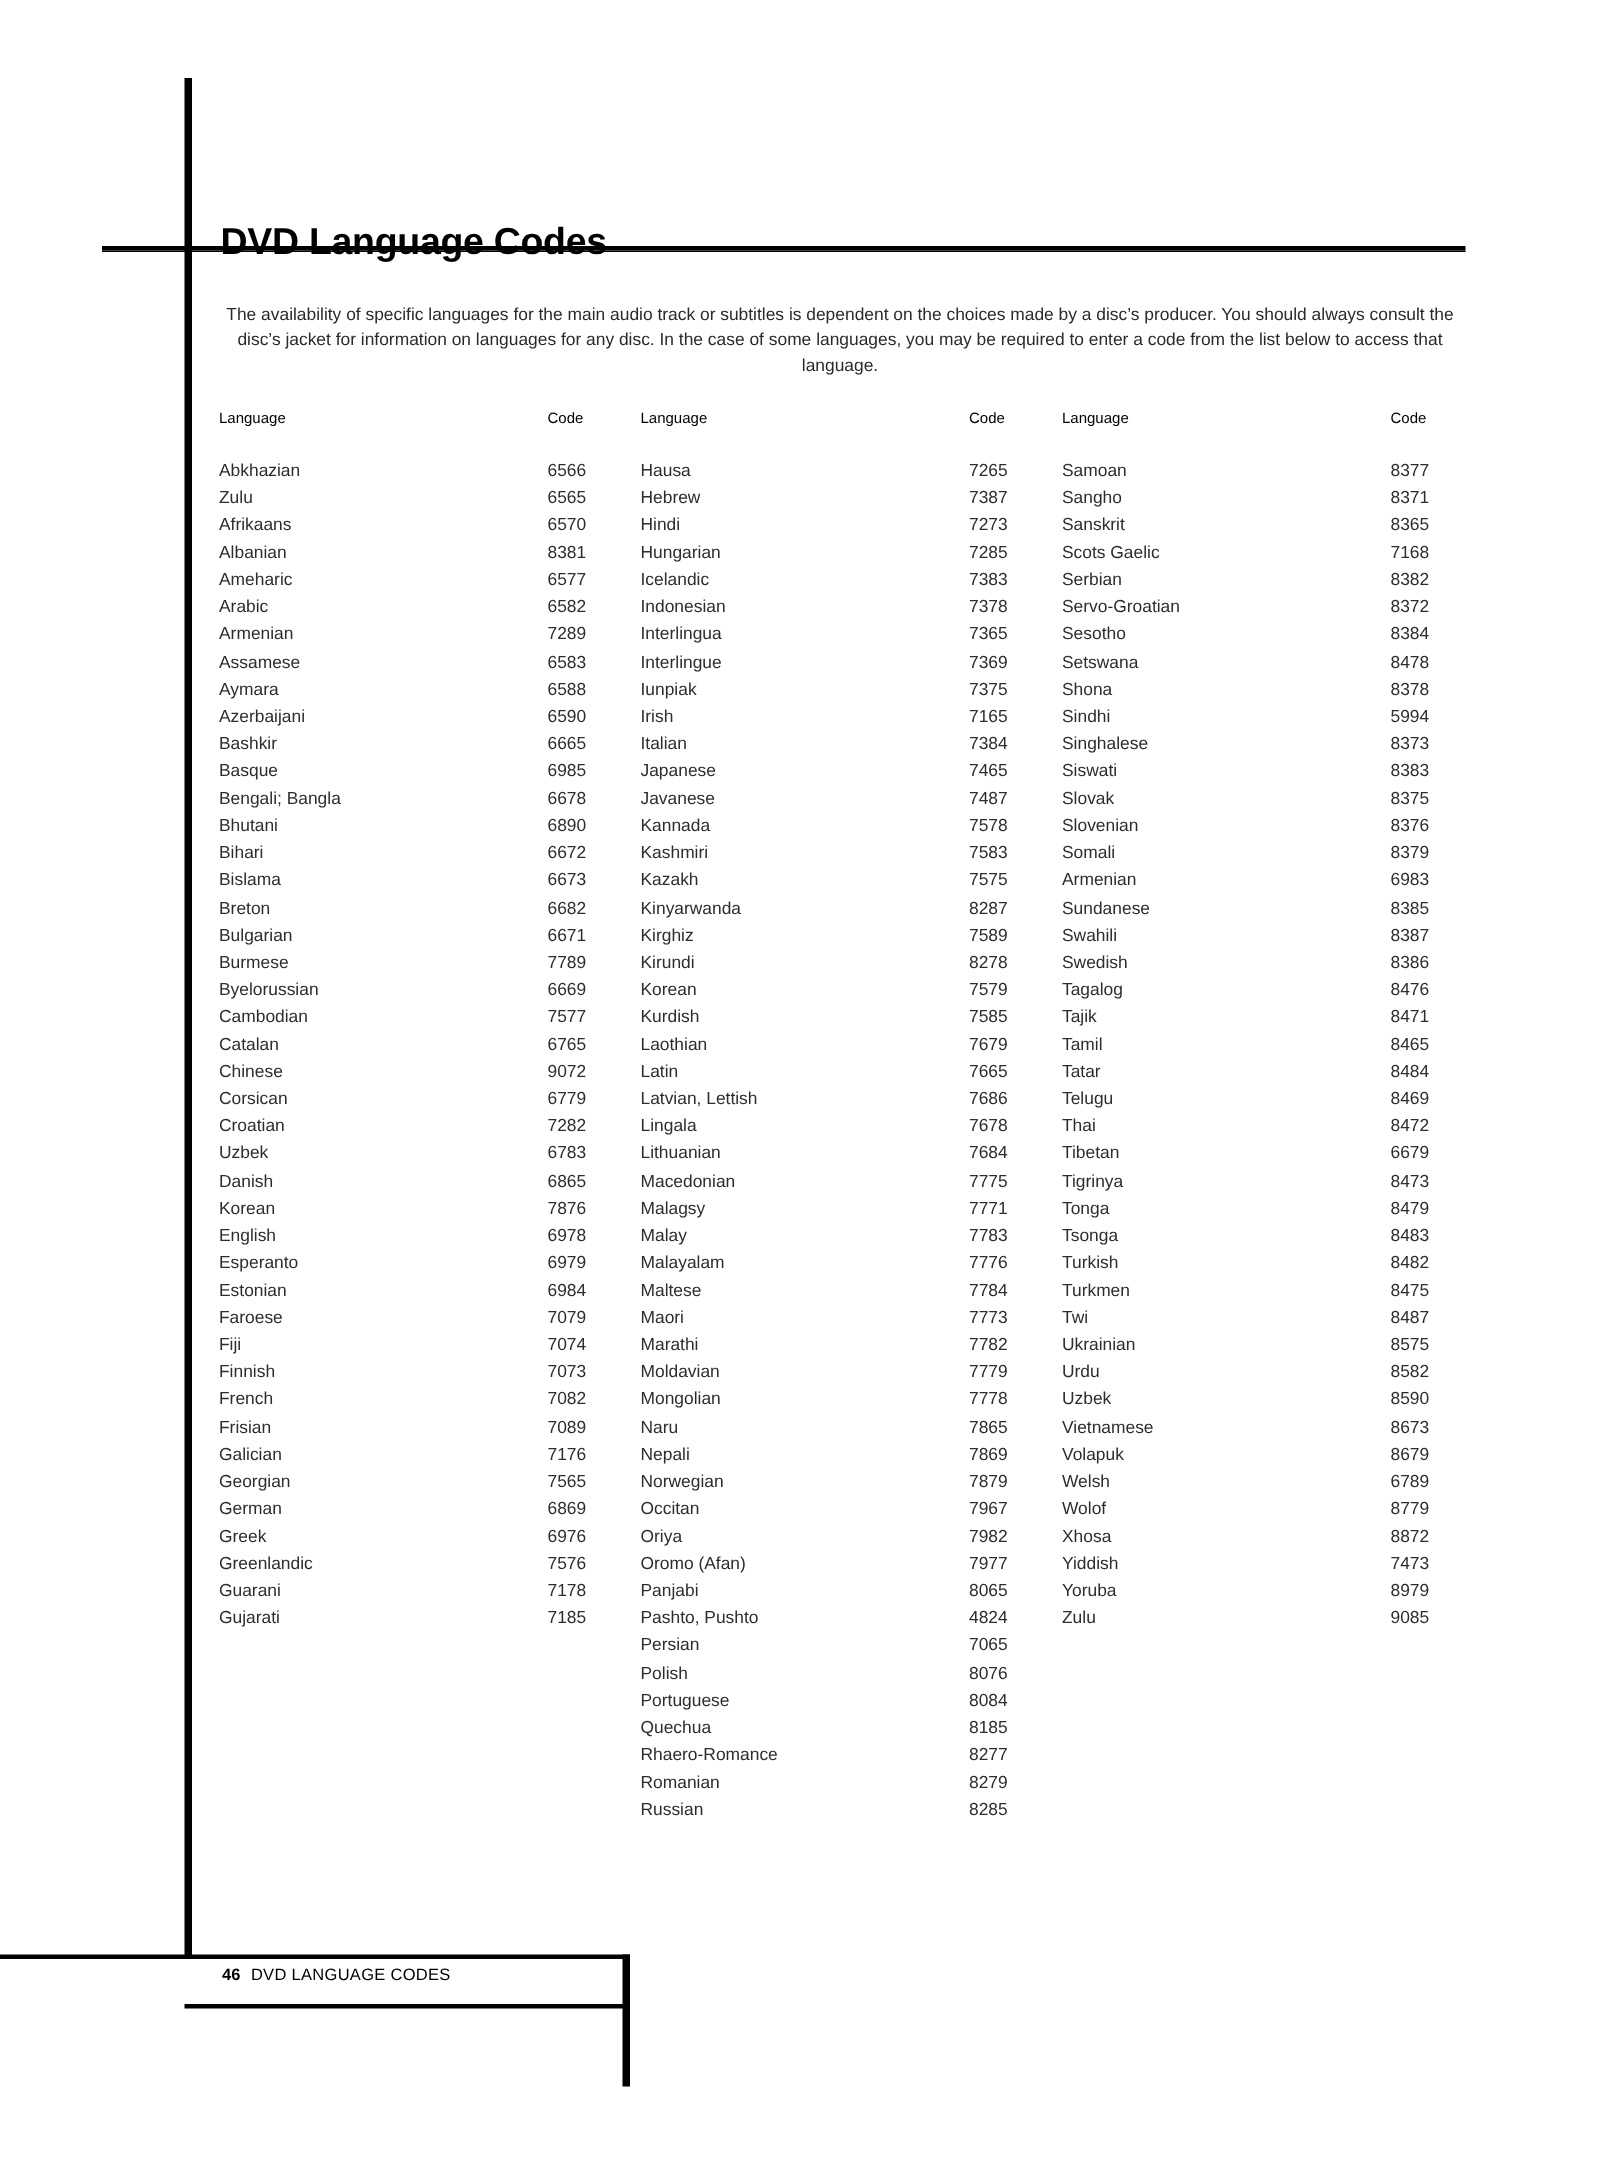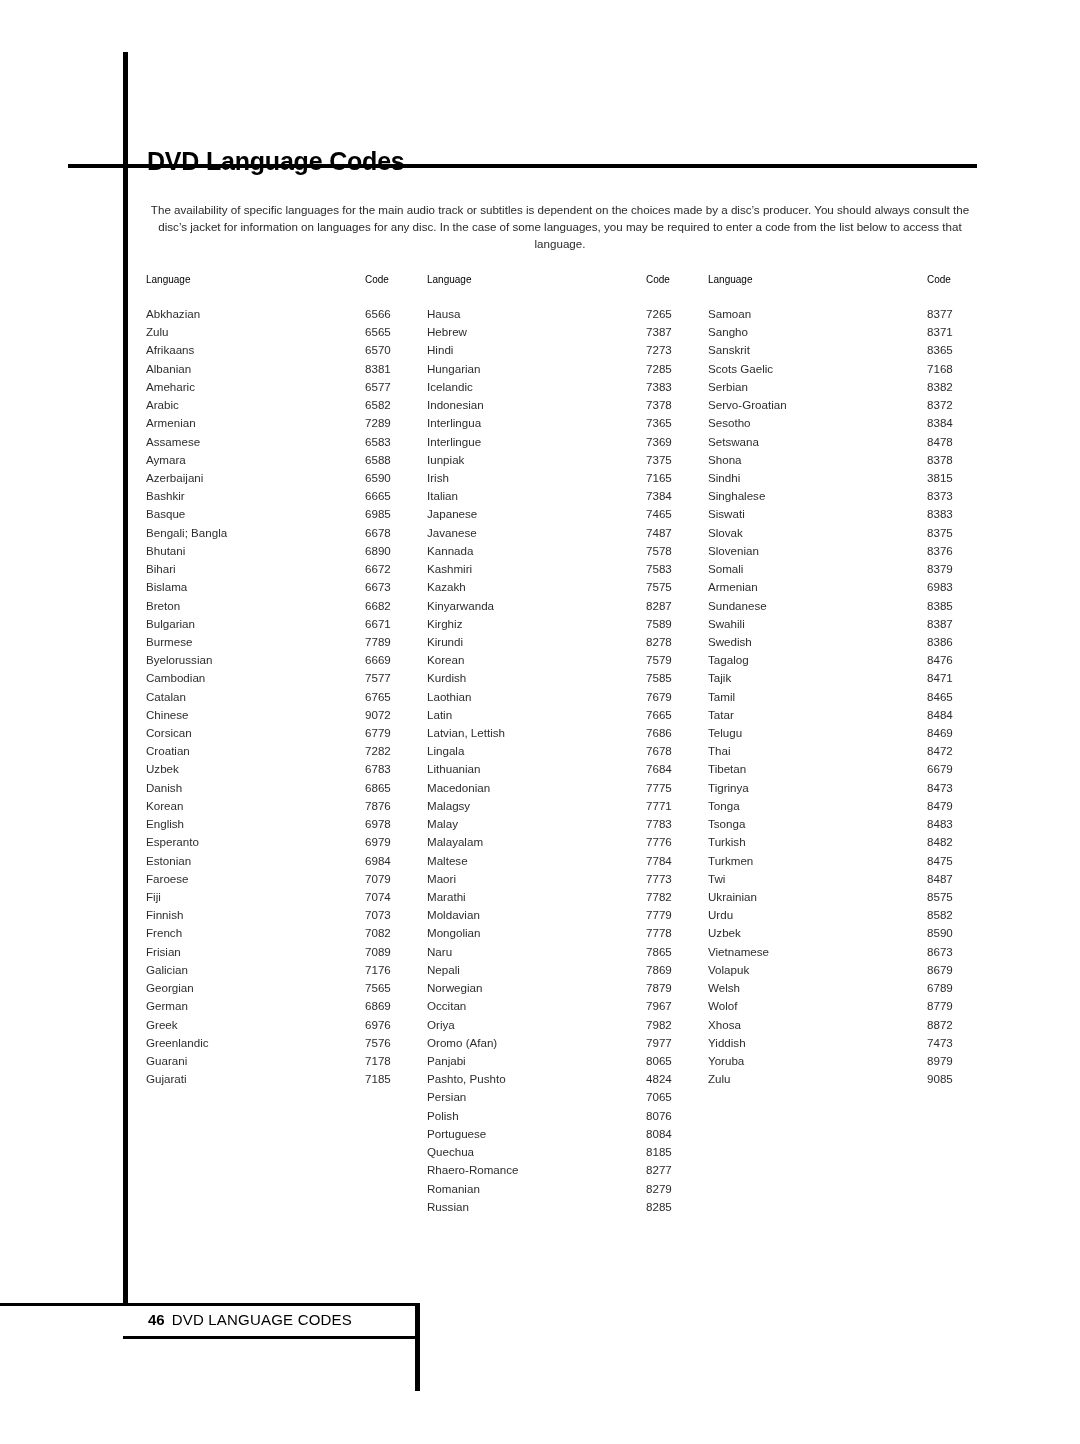--- a/index.html
+++ b/index.html
@@ -131,21 +131,21 @@
   .code-row .c-code { width: 62px; }
 
   
   .footer {
     position: absolute;
     left: 148px;
     top: 1311px;
     display: flex;
     align-items: baseline;
     gap: 7px;
-    font-size: 15px;
+    font-size: 11px;
     color: #000;
   }
   .footer .pg-num { font-weight: bold; }
   .footer .pg-label { font-weight: normal; letter-spacing: 0.2px; }
 </style>
 </head>
 <body>
 
 <div class="page-frame">
   <div class="rule-v-left"></div>
@@ -585,21 +585,21 @@
         <div class="code-row">
           <span class="c-lang">Setswana</span>
           <span class="c-code">8478</span>
         </div>
         <div class="code-row">
           <span class="c-lang">Shona</span>
           <span class="c-code">8378</span>
         </div>
         <div class="code-row">
           <span class="c-lang">Sindhi</span>
-          <span class="c-code">3815</span>
+          <span class="c-code">5994</span>
         </div>
         <div class="code-row">
           <span class="c-lang">Singhalese</span>
           <span class="c-code">8373</span>
         </div>
         <div class="code-row">
           <span class="c-lang">Siswati</span>
           <span class="c-code">8383</span>
         </div>
         <div class="code-row">

